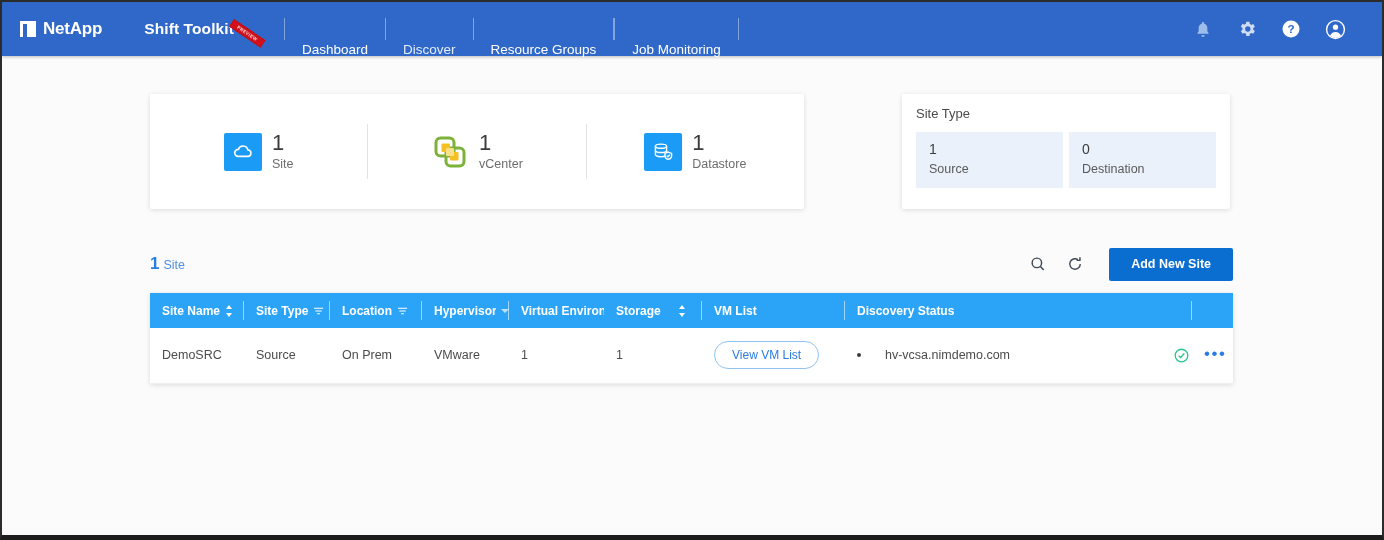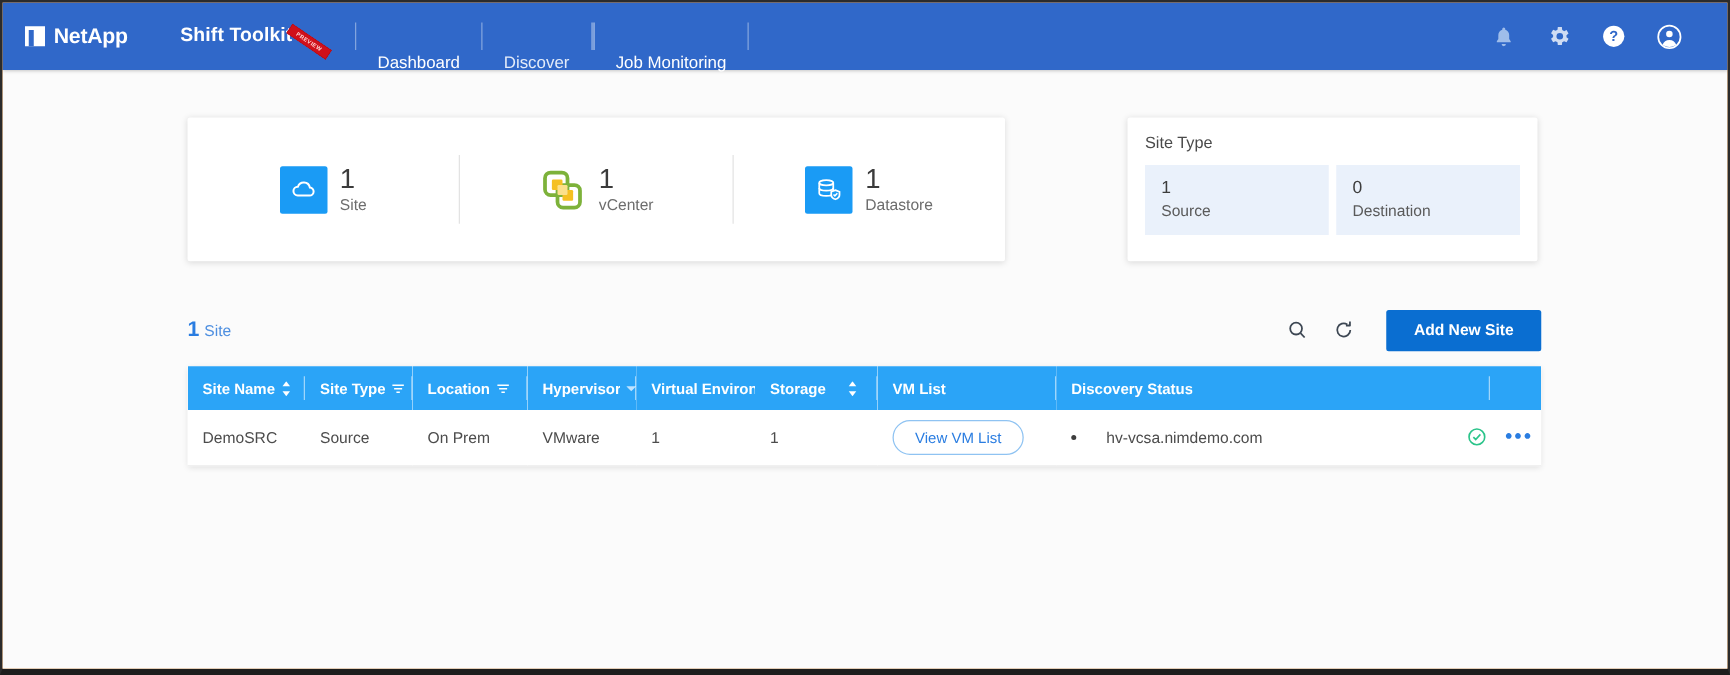--- a/index.html
+++ b/index.html
@@ -9,21 +9,21 @@
   }
   body {
     font-family: "Liberation Sans", sans-serif;
     -webkit-font-smoothing: antialiased;
   }
   #app {
     position: relative;
     width: 1384px;
     height: 540px;
     box-sizing: border-box;
-    background: #fdba74;
+    background: #701a75;
     border-top: 2px solid #2b2b2b;
     border-left: 2px solid #2b2b2b;
     border-right: 2px solid #2b2b2b;
     border-bottom: 5px solid #1d1d1d;
     overflow: hidden;
   }
 
   
   .navbar {
     height: 54px;
@@ -322,21 +322,21 @@
     position: absolute;
     right: 0;
     top: 8px;
     bottom: 8px;
     width: 1px;
     background: rgba(255,255,255,0.55);
   }
   table.grid thead th.nosep::after { display: none; }
 
   table.grid tbody td {
-    height: 44px;
+    height: 55px;
     font-size: 12.5px;
     color: #4c4c4c;
     padding: 0 0 0 12px;
     border-bottom: 1px solid #f0f0f0;
     white-space: nowrap;
     overflow: hidden;
     box-sizing: border-box;
   }
   .link-cell {
     color: #2a7de1;
@@ -390,20 +390,21 @@
           </span>
       </span>
     </div>
 
     <div class="navsep"></div>
     <div class="navlinks">
       <span class="navlink active">Dashboard</span>
       <div class="navsep"></div>
       <span class="navlink">Discover</span>
       <div class="navsep"></div>
+      <span class="navlink active">Resource Groups</span>
       <div class="navsep"></div>
       <div class="navsep"></div>
       <span class="navlink active">Job Monitoring</span>
       <div class="navsep"></div>
     </div>
 
     <div class="nav-right">
       <span class="nav-icon">
         <svg width="18" height="19" viewBox="0 0 24 24" fill="#9fbdea">
           <path d="M12 2a1.6 1.6 0 00-1.6 1.6v.7C7.9 5 6.2 7.3 6.2 10v4.3L4.6 16.6v1.1h14.8v-1.1L17.8 14.3V10c0-2.7-1.7-5-4.2-5.7v-.7A1.6 1.6 0 0012 2zM12 22a2.3 2.3 0 002.3-2.3H9.7A2.3 2.3 0 0012 22z"></path>

